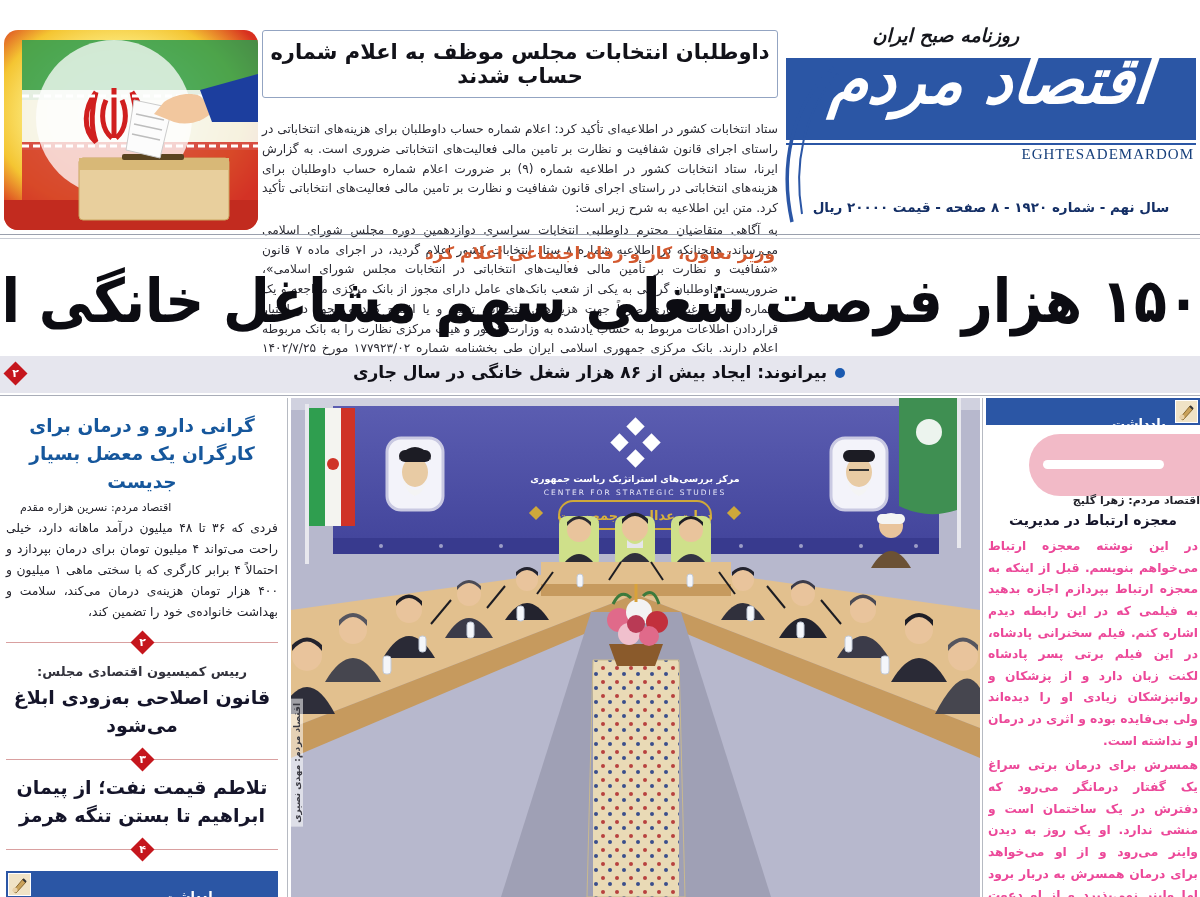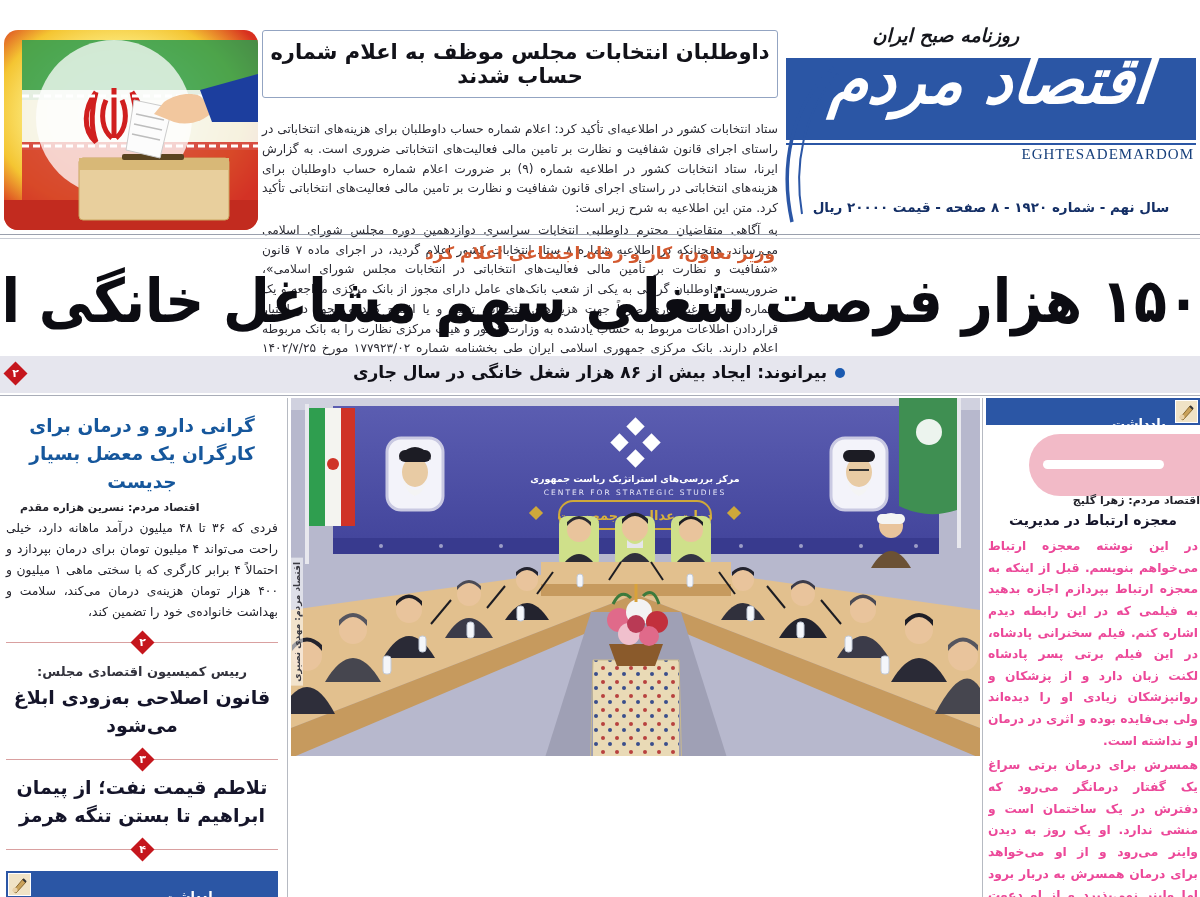--- a/index.html
+++ b/index.html
@@ -48,21 +48,21 @@
   .diamond i{position:absolute;inset:0;transform:rotate(-45deg);color:#fff;font-style:normal;
       font-size:11px;font-weight:bold;display:flex;align-items:center;justify-content:center;}
   #subbar .page-diamond{position:absolute;left:7px;top:9px;}
 
   
   .v-div{top:398px;bottom:0;width:1px;background:#b6bac2;}
   #left-col{left:0;top:398px;width:284px;height:499px;padding:0 6px;box-sizing:border-box;}
   .lc-h-blue{margin-top:14px;text-align:center;font-size:18.5px;font-weight:bold;color:#16579c;line-height:1.5;}
   .lc-h-dark{margin-top:4px;text-align:center;font-size:19px;font-weight:bold;color:#15152a;line-height:1.5;}
   .lc-kicker{margin-top:12px;text-align:center;font-size:13px;font-weight:bold;color:#33333d;}
-  .lc-byline{margin-top:6px;text-align:left;padding-left:14px;font-size:11px;font-weight:bold;color:#22222a;}
+  .lc-byline{margin-top:6px;text-align:left;padding-left:14px;font-size:11px;font-weight:normal;color:#22222a;}
   .lc-body{margin-top:4px;font-size:12.3px;line-height:1.7;color:#22222a;text-align:justify;}
   .lc-divider{position:relative;height:19px;margin:10px 0 4px 0;text-align:center;}
   .lc-divider::before{content:"";position:absolute;left:0;right:0;top:9px;height:1px;background:#d9a0a0;}
   .lc-divider .diamond{position:relative;z-index:1;top:1px;}
   .section-bar{position:relative;height:27px;background:#2b56a5;margin-top:12px;}
   .section-bar .label{position:absolute;top:12px;line-height:27px;font-size:13px;font-weight:bold;color:#fff;}
   #left-col .section-bar .label{right:60px;}
   .icon-box{position:absolute;top:2px;width:23px;height:23px;background:#f0e3c6;border:1px solid #fff;box-sizing:border-box;}
   #left-col .icon-box{left:2px;}
   #note-col .icon-box{right:2px;}
@@ -76,21 +76,21 @@
   .watermark::after{content:"";position:absolute;left:14px;right:40px;top:26px;height:9px;background:#fff;border-radius:5px;}
   #note-title{position:absolute;top:48px;left:0;right:10px;text-align:center;font-size:21px;
       font-weight:bold;color:#1b5ab0;z-index:2;}
   #note-byline{position:absolute;top:96px;left:0;right:0;font-size:11px;font-weight:bold;color:#22222a;z-index:2;}
   #note-subtitle{position:absolute;top:114px;left:0;right:0;text-align:center;font-size:14px;font-weight:bold;color:#15152a;z-index:2;}
   #note-body{position:absolute;top:138px;left:2px;right:2px;bottom:0;overflow:hidden;
       font-size:12.3px;line-height:1.76;color:#ec4899;text-align:justify;font-weight:bold;}
   #note-body p{margin:0 0 3px 0;}
 
   
-  #photo{left:291px;top:398px;width:689px;height:358px;background:#b7b8cd;overflow:hidden;}
+  #photo{left:291px;top:398px;width:689px;height:499px;background:#b7b8cd;overflow:hidden;}
   #caption{position:absolute;left:10px;bottom:2px;width:562px;background:#fff;border:1px solid #d6d6de;
       border-top:4px solid #24407c;padding:7px 12px 8px 12px;box-sizing:border-box;}
   #caption .cap-title{font-size:15px;font-weight:bold;color:#d22e26;text-align:right;}
   #caption .cap-body{margin-top:4px;font-size:11px;line-height:1.6;color:#55555d;text-align:justify;}
   #photo-credit{position:absolute;left:0px;bottom:70px;writing-mode:vertical-rl;transform:rotate(180deg);
       font-size:9px;font-weight:bold;color:#3a3a42;background:rgba(255,255,255,.55);padding:4px 1px;}
 </style>
 </head>
 <body>
 

